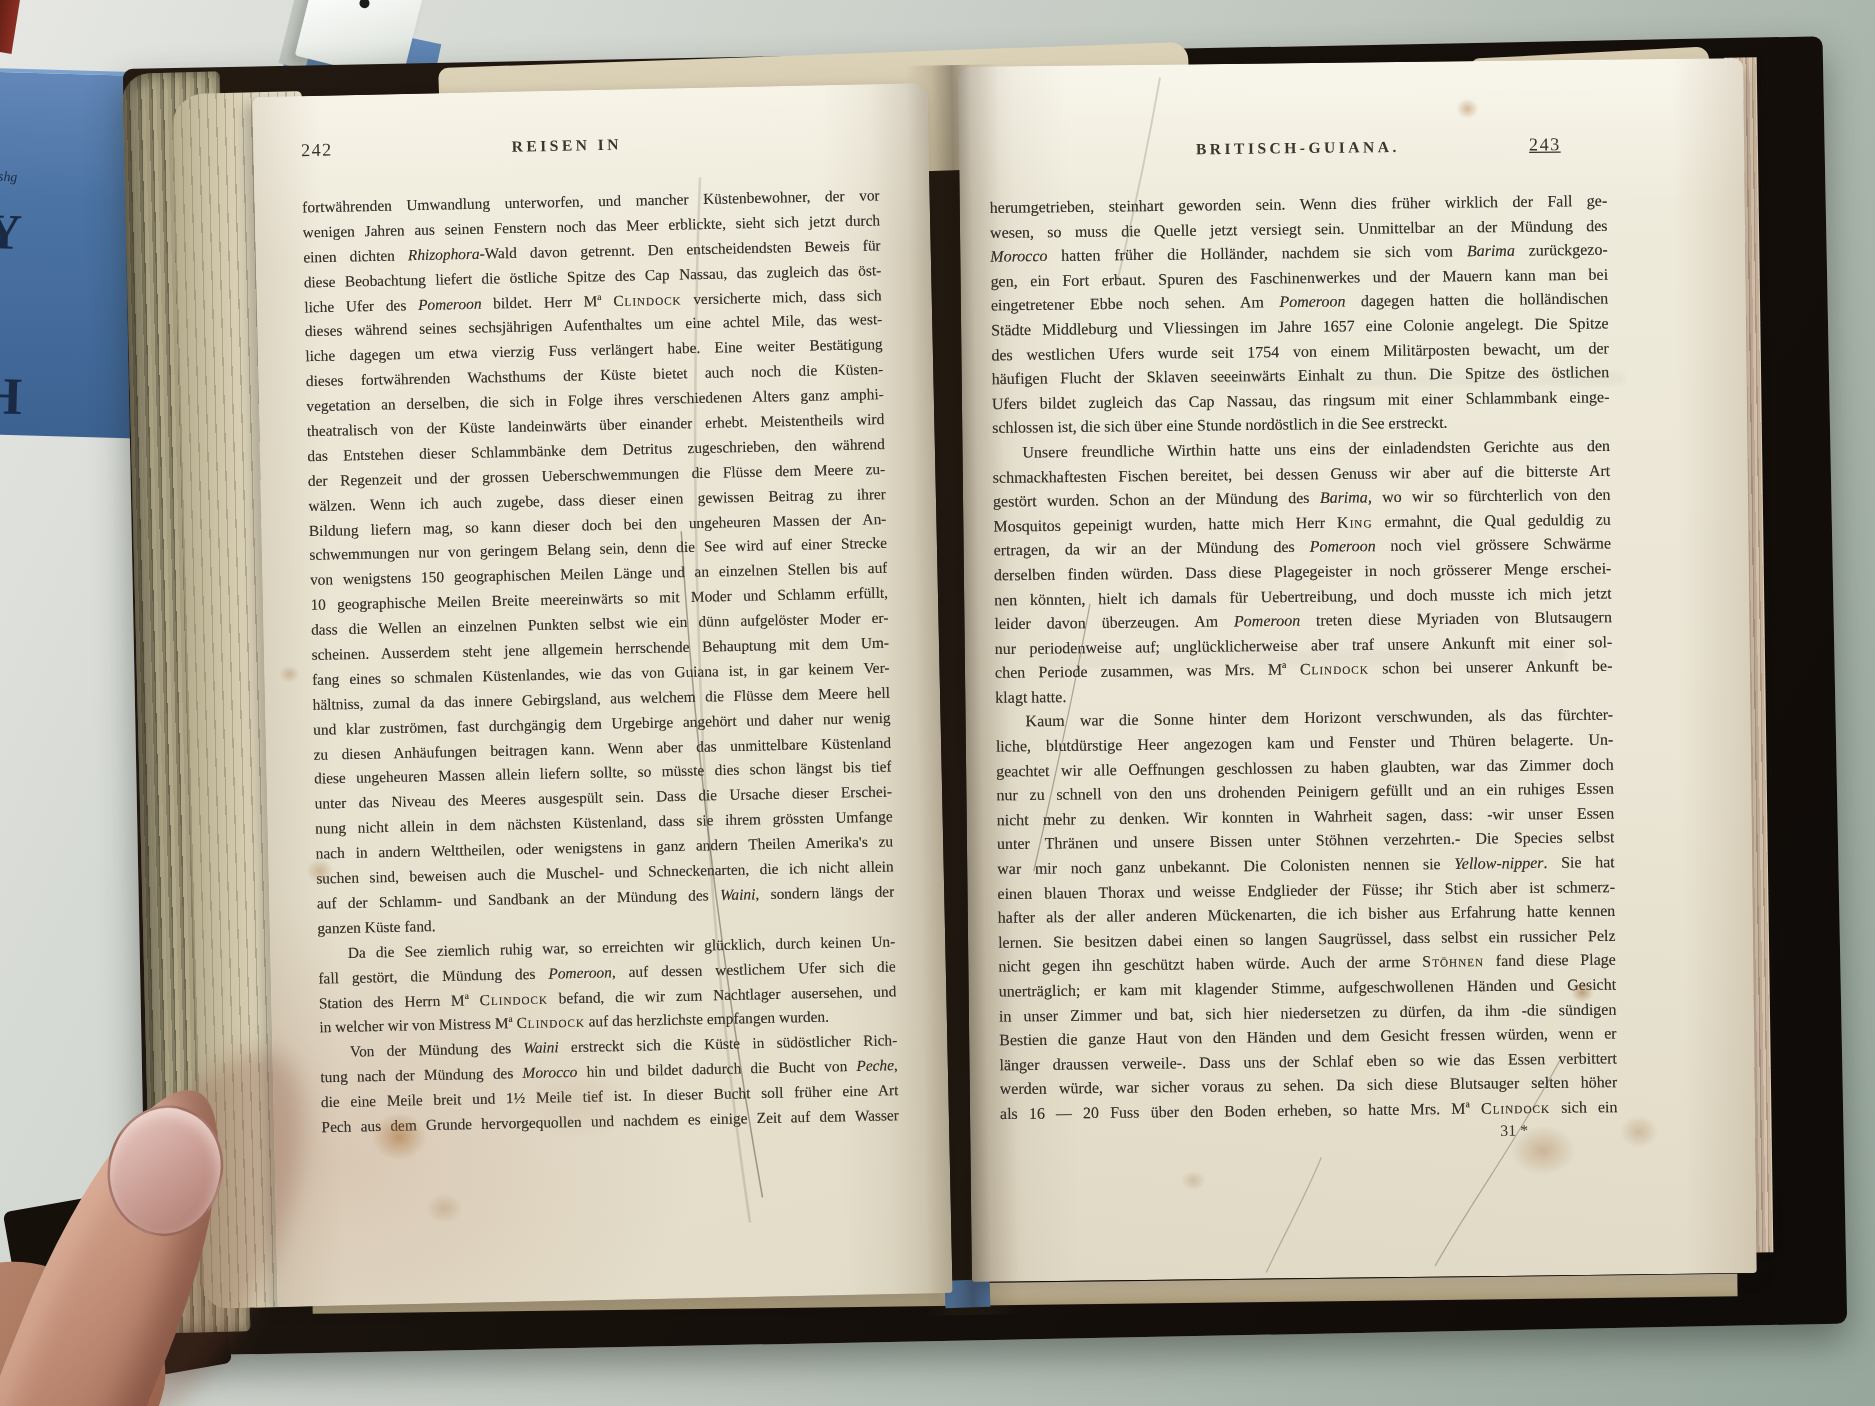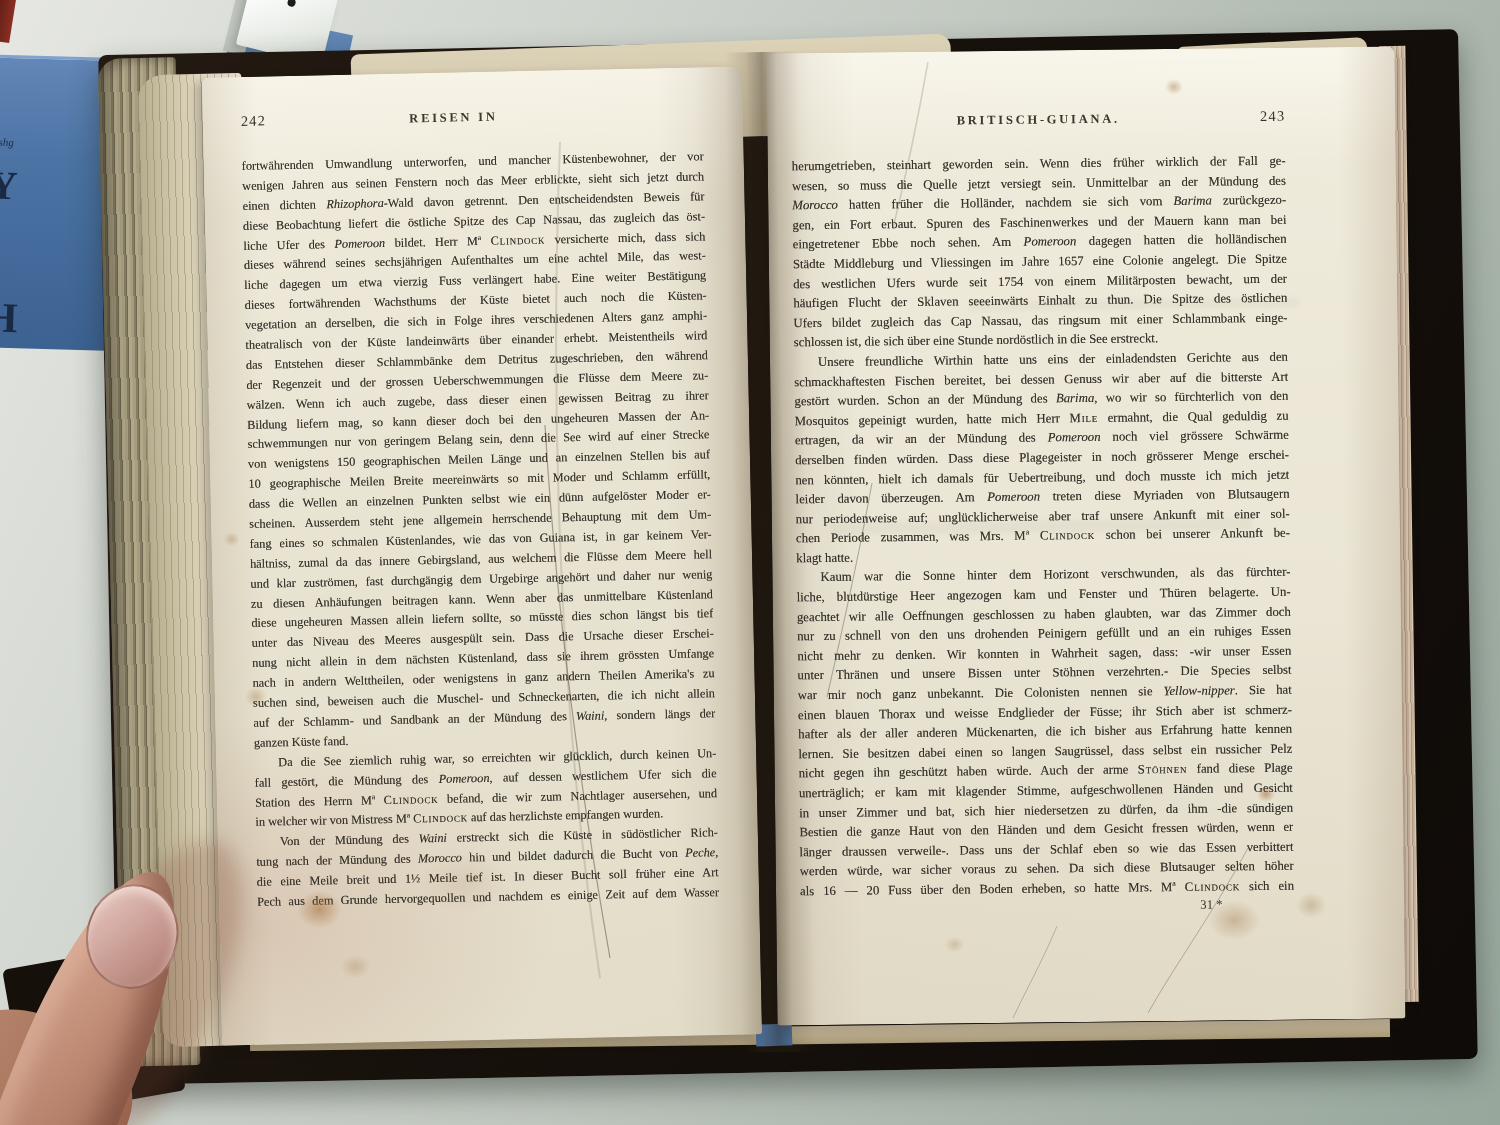--- a/index.html
+++ b/index.html
@@ -198,37 +198,37 @@
     <div class="stain" style="left:30px;top:610px;width:22px;height:20px;background:radial-gradient(closest-side,rgba(160,110,60,.35),rgba(160,110,60,0));"></div>
     <div class="stain" style="left:120px;top:880px;width:30px;height:24px;background:radial-gradient(closest-side,rgba(150,105,55,.25),rgba(150,105,55,0));"></div>
     <div class="stain" style="left:200px;top:780px;width:90px;height:60px;background:radial-gradient(closest-side,rgba(150,110,70,.12),rgba(150,110,70,0));"></div>
     <div class="stain" style="left:12px;top:455px;width:16px;height:14px;background:radial-gradient(closest-side,rgba(150,100,55,.3),rgba(150,100,55,0));"></div>
   </div>
 
   <div class="abs page right-page">
     <div class="pg-header rp-header">
       <span class="sp"></span>
       <span class="run-head">BRITISCH-GUIANA.</span>
-      <span class="pg-num" style="text-align:right;">243</span>
+      <span class="pg-num" style="text-align:left;text-decoration:underline;">243</span>
     </div>
     <div class="body-text rp-body">
         <div class="tl">herumgetrieben, steinhart geworden sein. Wenn dies früher wirklich der Fall ge-</div>
         <div class="tl">wesen, so muss die Quelle jetzt versiegt sein. Unmittelbar an der Mündung des</div>
         <div class="tl"><i>Morocco</i> hatten früher die Holländer, nachdem sie sich vom <i>Barima</i> zurückgezo-</div>
         <div class="tl">gen, ein Fort erbaut. Spuren des Faschinenwerkes und der Mauern kann man bei</div>
         <div class="tl">eingetretener Ebbe noch sehen. Am <i>Pomeroon</i> dagegen hatten die holländischen</div>
         <div class="tl">Städte Middleburg und Vliessingen im Jahre 1657 eine Colonie angelegt. Die Spitze</div>
         <div class="tl">des westlichen Ufers wurde seit 1754 von einem Militärposten bewacht, um der</div>
         <div class="tl">häufigen Flucht der Sklaven seeeinwärts Einhalt zu thun. Die Spitze des östlichen</div>
         <div class="tl">Ufers bildet zugleich das Cap Nassau, das ringsum mit einer Schlammbank einge-</div>
         <div class="tl end">schlossen ist, die sich über eine Stunde nordöstlich in die See erstreckt.</div>
         <div class="tl ind">Unsere freundliche Wirthin hatte uns eins der einladendsten Gerichte aus den</div>
         <div class="tl">schmackhaftesten Fischen bereitet, bei dessen Genuss wir aber auf die bitterste Art</div>
         <div class="tl">gestört wurden. Schon an der Mündung des <i>Barima</i>, wo wir so fürchterlich von den</div>
-        <div class="tl">Mosquitos gepeinigt wurden, hatte mich Herr <span class="sc">Mile</span> ermahnt, die Qual geduldig zu</div>
+        <div class="tl">Mosquitos gepeinigt wurden, hatte mich Herr <span class="sc">King</span> ermahnt, die Qual geduldig zu</div>
         <div class="tl">ertragen, da wir an der Mündung des <i>Pomeroon</i> noch viel grössere Schwärme</div>
         <div class="tl">derselben finden würden. Dass diese Plagegeister in noch grösserer Menge erschei-</div>
         <div class="tl">nen könnten, hielt ich damals für Uebertreibung, und doch musste ich mich jetzt</div>
         <div class="tl">leider davon überzeugen. Am <i>Pomeroon</i> treten diese Myriaden von Blutsaugern</div>
         <div class="tl">nur periodenweise auf; unglücklicherweise aber traf unsere Ankunft mit einer sol-</div>
         <div class="tl">chen Periode zusammen, was Mrs. M<sup>a</sup> <span class="sc">Clindock</span> schon bei unserer Ankunft be-</div>
         <div class="tl end">klagt hatte.</div>
         <div class="tl ind">Kaum war die Sonne hinter dem Horizont verschwunden, als das fürchter-</div>
         <div class="tl">liche, blutdürstige Heer angezogen kam und Fenster und Thüren belagerte. Un-</div>
         <div class="tl">geachtet wir alle Oeffnungen geschlossen zu haben glaubten, war das Zimmer doch</div>

